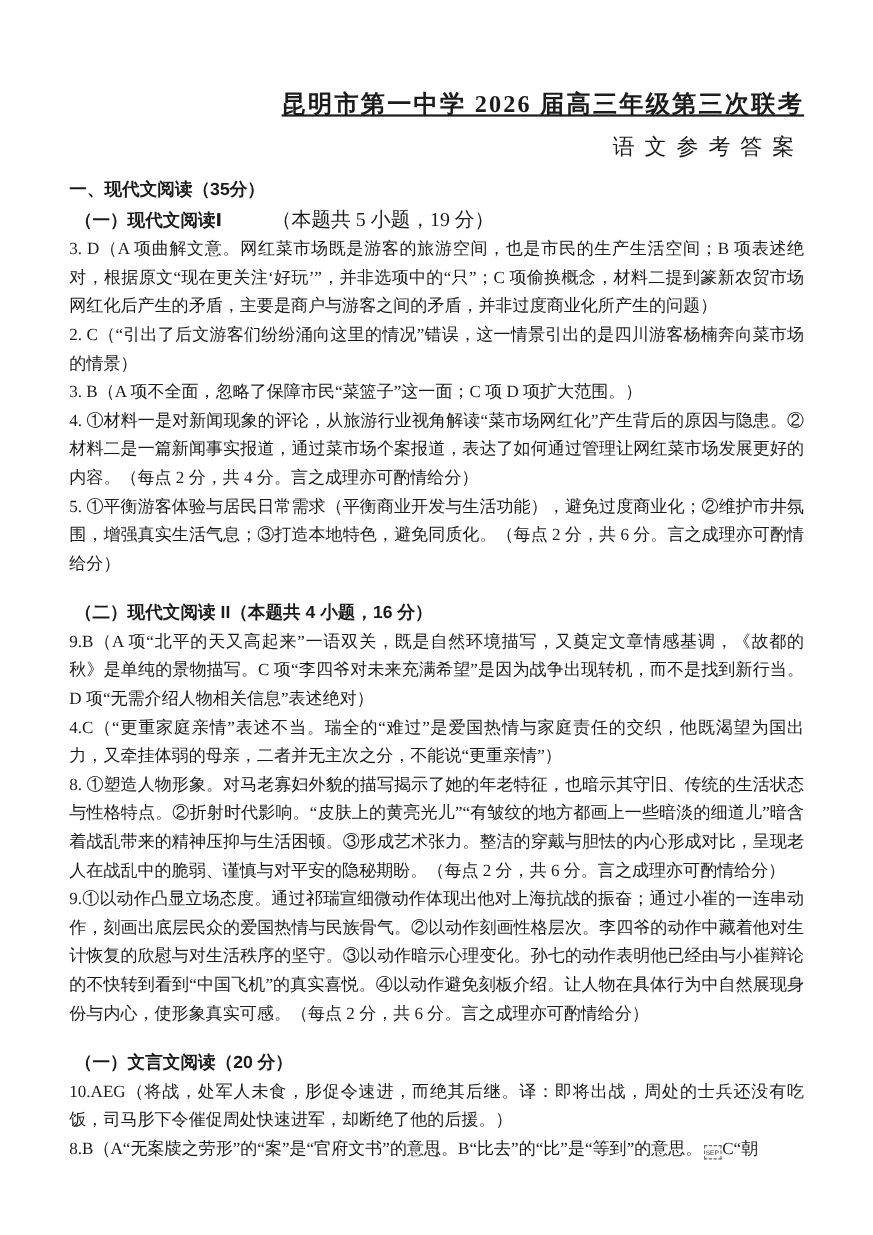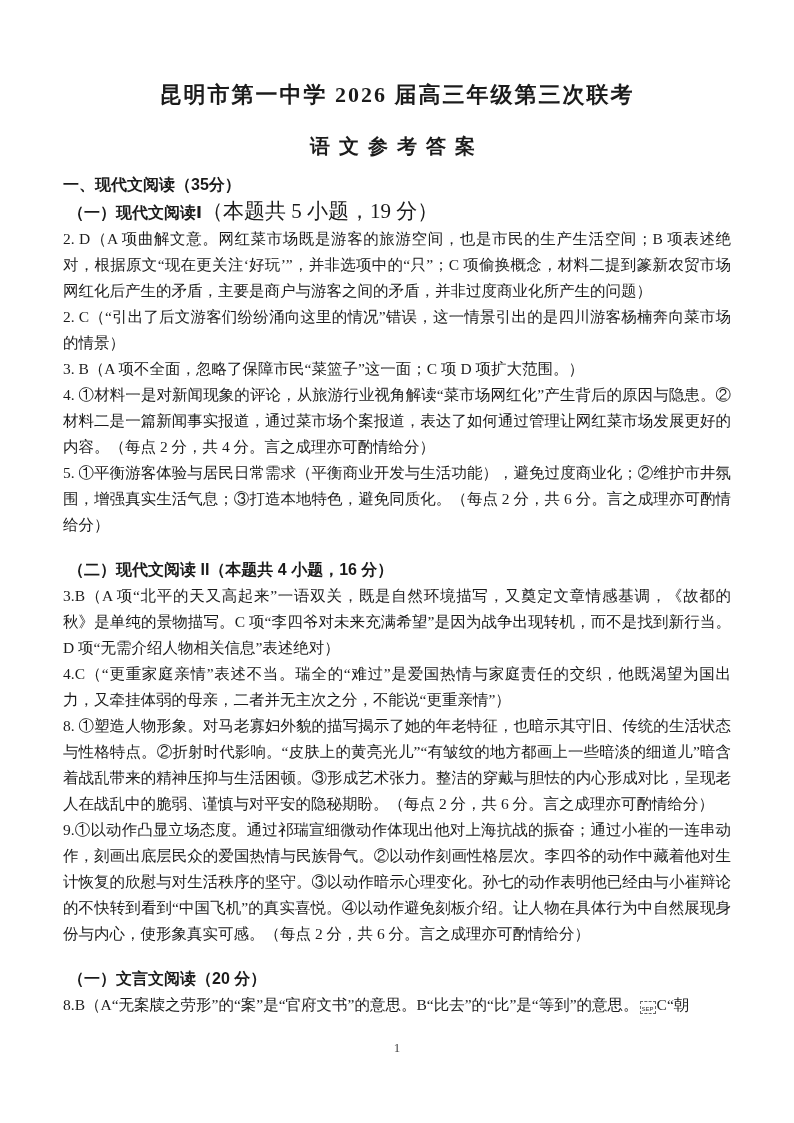--- a/index.html
+++ b/index.html
@@ -12,32 +12,33 @@
     background: #ffffff;
     color: #1b1b1b;
     overflow: hidden;
     font-family: "Liberation Serif", "DejaVu Serif", serif;
   }
   .content {
     padding: 80px 63px 0 63px;
   }
   .doc-title {
     margin: 0;
-    text-align: center;
+    text-align: right;
     font-size: 22px;
     font-weight: 700;
     letter-spacing: 2px;
     line-height: 30px;
     font-family: "Liberation Serif", "DejaVu Serif", serif;
+    text-decoration: underline;
   }
   .doc-subtitle {
-    margin: 22px 0 12px 0;
-    text-align: center;
+    margin: 10px 0 12px 0;
+    text-align: right;
     font-size: 20px;
-    font-weight: 700;
+    font-weight: 400;
     letter-spacing: 9px;
     line-height: 28px;
   }
   .sec-heading {
     margin: 0;
     font-size: 16px;
     font-weight: 700;
     line-height: 26px;
     font-family: "Liberation Sans", "DejaVu Sans", sans-serif;
   }
@@ -51,22 +52,23 @@
     padding-left: 5px;
     font-size: 16px;
     line-height: 26px;
   }
   .sub-heading .bold-part {
     font-weight: 700;
     font-family: "Liberation Sans", "DejaVu Sans", sans-serif;
   }
   .sub-heading .note-part {
     font-weight: 400;
-    font-size: 21px;
+    font-size: 18px;
     font-family: "Liberation Serif", "DejaVu Serif", serif;
+    padding-left: 45px;
   }
   .sub-heading.all-bold {
     font-weight: 700;
     font-family: "Liberation Sans", "DejaVu Sans", sans-serif;
     margin-top: 19px;
   }
   p.ans {
     margin: 0;
     font-size: 15.5px;
     line-height: 26px;
@@ -100,35 +102,36 @@
 <div class="page">
   <div class="content">
 
     <h1 class="doc-title">昆明市第一中学 2026 届高三年级第三次联考</h1>
     <h2 class="doc-subtitle">语文参考答案</h2>
 
     <div class="sec-heading">一、现代文阅读（35分）</div>
 
     <div class="sub-heading"><span class="bold-part">（一）现代文阅读Ⅰ</span><span class="note-part">（本题共 5 小题，19 分）</span></div>
 
-    <p class="ans">2. D（A 项曲解文意。网红菜市场既是游客的旅游空间，也是市民的生产生活空间；B 项表述绝对，根据原文“现在更关注‘好玩’”，并非选项中的“只”；C 项偷换概念，材料二提到篆新农贸市场网红化后产生的矛盾，主要是商户与游客之间的矛盾，并非过度商业化所产生的问题）</p>
+    <p class="ans">3. D（A 项曲解文意。网红菜市场既是游客的旅游空间，也是市民的生产生活空间；B 项表述绝对，根据原文“现在更关注‘好玩’”，并非选项中的“只”；C 项偷换概念，材料二提到篆新农贸市场网红化后产生的矛盾，主要是商户与游客之间的矛盾，并非过度商业化所产生的问题）</p>
     <p class="ans">2. C（“引出了后文游客们纷纷涌向这里的情况”错误，这一情景引出的是四川游客杨楠奔向菜市场的情景）</p>
     <p class="ans">3. B（A 项不全面，忽略了保障市民“菜篮子”这一面；C 项 D 项扩大范围。）</p>
     <p class="ans">4. ①材料一是对新闻现象的评论，从旅游行业视角解读“菜市场网红化”产生背后的原因与隐患。②材料二是一篇新闻事实报道，通过菜市场个案报道，表达了如何通过管理让网红菜市场发展更好的内容。（每点 2 分，共 4 分。言之成理亦可酌情给分）</p>
     <p class="ans">5. ①平衡游客体验与居民日常需求（平衡商业开发与生活功能），避免过度商业化；②维护市井氛围，增强真实生活气息；③打造本地特色，避免同质化。（每点 2 分，共 6 分。言之成理亦可酌情给分）</p>
 
     <div class="sub-heading all-bold">（二）现代文阅读 II（本题共 4 小题，16 分）</div>
 
-    <p class="ans">3.B（A 项“北平的天又高起来”一语双关，既是自然环境描写，又奠定文章情感基调，《故都的秋》是单纯的景物描写。C 项“李四爷对未来充满希望”是因为战争出现转机，而不是找到新行当。D 项“无需介绍人物相关信息”表述绝对）</p>
+    <p class="ans">9.B（A 项“北平的天又高起来”一语双关，既是自然环境描写，又奠定文章情感基调，《故都的秋》是单纯的景物描写。C 项“李四爷对未来充满希望”是因为战争出现转机，而不是找到新行当。D 项“无需介绍人物相关信息”表述绝对）</p>
     <p class="ans">4.C（“更重家庭亲情”表述不当。瑞全的“难过”是爱国热情与家庭责任的交织，他既渴望为国出力，又牵挂体弱的母亲，二者并无主次之分，不能说“更重亲情”）</p>
     <p class="ans">8. ①塑造人物形象。对马老寡妇外貌的描写揭示了她的年老特征，也暗示其守旧、传统的生活状态与性格特点。②折射时代影响。“皮肤上的黄亮光儿”“有皱纹的地方都画上一些暗淡的细道儿”暗含着战乱带来的精神压抑与生活困顿。③形成艺术张力。整洁的穿戴与胆怯的内心形成对比，呈现老人在战乱中的脆弱、谨慎与对平安的隐秘期盼。（每点 2 分，共 6 分。言之成理亦可酌情给分）</p>
     <p class="ans">9.①以动作凸显立场态度。通过祁瑞宣细微动作体现出他对上海抗战的振奋；通过小崔的一连串动作，刻画出底层民众的爱国热情与民族骨气。②以动作刻画性格层次。李四爷的动作中藏着他对生计恢复的欣慰与对生活秩序的坚守。③以动作暗示心理变化。孙七的动作表明他已经由与小崔辩论的不快转到看到“中国飞机”的真实喜悦。④以动作避免刻板介绍。让人物在具体行为中自然展现身份与内心，使形象真实可感。（每点 2 分，共 6 分。言之成理亦可酌情给分）</p>
 
 
     <div class="sub-heading all-bold">（一）文言文阅读（20 分）</div>
 
+    <p class="ans">10.AEG（将战，处军人未食，肜促令速进，而绝其后继。译：即将出战，周处的士兵还没有吃饭，司马肜下令催促周处快速进军，却断绝了他的后援。）</p>
 
     <p class="ans"><span>8.B（A“无案牍之劳形”的“案”是“官府文书”的意思。B“比去”的“比”是“等到”的意思。</span><span class="sep-char">SEP</span><span>C“朝</span></p>
 
   </div>
 
   <div class="page-number">1</div>
 </div>
 
 </body></html>

